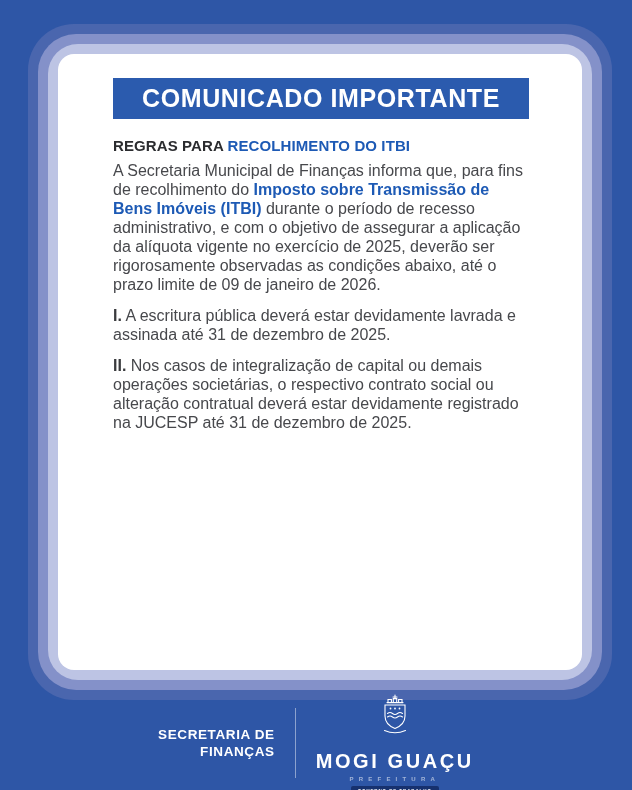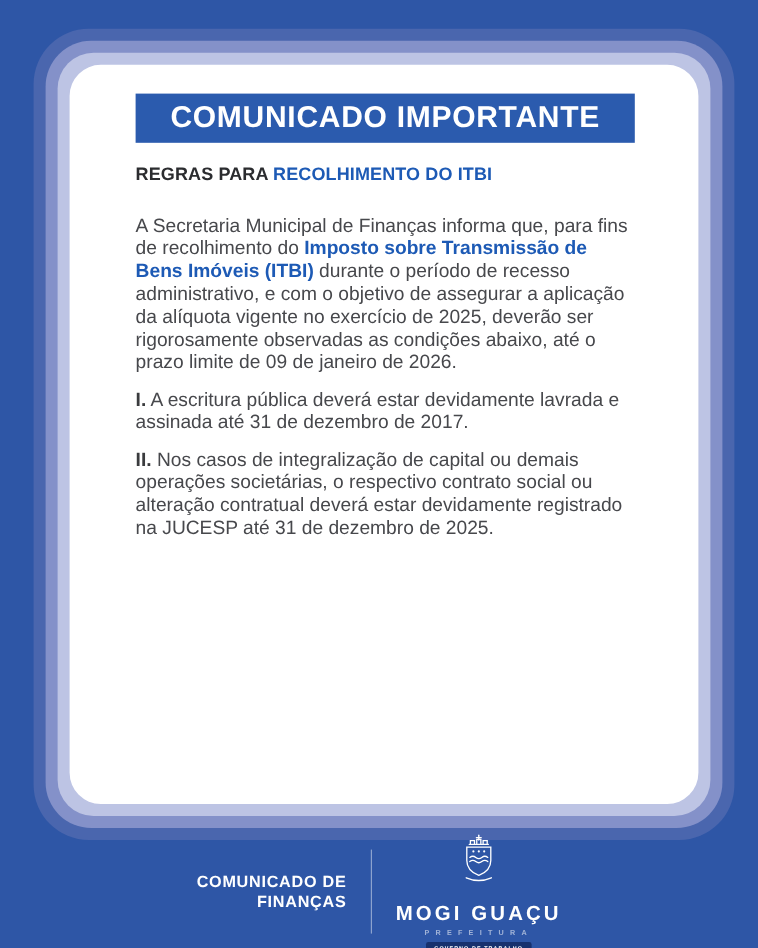--- a/index.html
+++ b/index.html
@@ -8,42 +8,42 @@
     background:#2E56A6;
     font-family:"Liberation Sans", sans-serif;
     -webkit-font-smoothing:antialiased;
   }
   .stage{position:absolute;inset:0;}
   
   .frame-slate{position:absolute;left:28px;right:20px;top:24px;bottom:90px;
     background:#4A66AE;border-radius:46px;}
   .frame-peri{position:absolute;inset:10px;background:#8491C9;border-radius:38px;}
   .frame-lav{position:absolute;inset:10px;background:#BDC4E4;border-radius:30px;}
-  .card{position:absolute;inset:10px;background:#FFFFFF;border-radius:26px;
+  .card{position:absolute;inset:10px;background:#FFFFFF;border-radius:16px;
     padding:24px 53px 0 55px;box-sizing:border-box;}
   
   .banner{height:41px;background:#2B5BAE;display:flex;align-items:center;justify-content:center;}
   .banner span{color:#FFFFFF;font-weight:bold;font-size:25px;letter-spacing:0.6px;white-space:nowrap;}
   
-  .heading{margin:17px 0 24px;font-size:15px;font-weight:bold;line-height:19px;
+  .heading{margin:17px 0 6px;font-size:15px;font-weight:bold;line-height:19px;
     color:#2B2C2F;letter-spacing:0.1px;}
   .heading .h-line{display:block;}
   .hl{color:#1D5AB5;}
   
   .para{margin:0 0 12px;font-size:16px;line-height:19px;color:#47484C;}
   .para .strong-blue{color:#1D5AB5;font-weight:bold;}
   .para .marker{font-weight:bold;color:#3A3B3E;}
   
   .footer{position:absolute;left:0;right:0;bottom:0;height:94px;
     display:flex;align-items:center;justify-content:center;}
   .dept{text-align:right;color:#FFFFFF;font-weight:bold;font-size:13.5px;
     line-height:17px;letter-spacing:0.6px;}
   .v-divider{width:1px;height:70px;background:rgba(255,255,255,0.45);margin:0 20px;}
   .logo{display:flex;flex-direction:column;align-items:center;min-width:128px;margin-top:4px;}
-  .city{color:#FFFFFF;font-weight:bold;font-size:17px;letter-spacing:2.6px;
+  .city{color:#FFFFFF;font-weight:bold;font-size:20px;letter-spacing:2.6px;
     margin-top:12px;white-space:nowrap;}
   .org{color:rgba(255,255,255,0.55);font-size:6px;font-weight:bold;
     letter-spacing:5.2px;margin-top:3px;white-space:nowrap;}
   .badge{background:#17316E;color:#FFFFFF;font-size:4.5px;font-weight:bold;
     letter-spacing:0.9px;padding:2.5px 7px;border-radius:2px;margin-top:4px;white-space:nowrap;}
 </style>
 </head>
 <body>
 
 <div class="stage">
@@ -57,34 +57,34 @@
             <span>COMUNICADO IMPORTANTE</span>
           </div>
 
           <div class="heading">
             <span class="h-line"><span>REGRAS PARA </span><span class="hl">RECOLHIMENTO DO ITBI</span></span>
           </div>
 
           <p class="para"><span>A Secretaria Municipal de Finanças informa que, para fins de recolhimento do </span><span class="strong-blue">Imposto sobre Transmissão de Bens Imóveis (ITBI)</span><span> durante o período de recesso administrativo, e com o objetivo de assegurar a aplicação da alíquota vigente no exercício de 2025, deverão ser rigorosamente observadas as condições abaixo, até o prazo limite de 09 de janeiro de 2026.</span></p>
 
 
-          <p class="para"><span class="marker">I.</span><span> A escritura pública deverá estar devidamente lavrada e assinada até 31 de dezembro de 2017.</span></p>
+          <p class="para"><span class="marker">I.</span><span> A escritura pública deverá estar devidamente lavrada e assinada até 31 de dezembro de 2025.</span></p>
 
           <p class="para"><span class="marker">II.</span><span> Nos casos de integralização de capital ou demais operações societárias, o respectivo contrato social ou alteração contratual deverá estar devidamente registrado na JUCESP até 31 de dezembro de 2025.</span></p>
 
 
 
         </div>
       </div>
     </div>
   </div>
 
   <div class="footer">
     <div class="dept">
-      <span>COMUNICADO DE</span><br>
+      <span>SECRETARIA DE</span><br>
       <span>FINANÇAS</span>
     </div>
     <div class="v-divider"></div>
     <div class="logo">
       <span class="crest">
         <svg width="34" height="40" viewBox="0 0 34 40" aria-hidden="true">
           <g fill="none" stroke="#FFFFFF" stroke-width="1.1" stroke-linecap="round">
             <path d="M17 1 v4"></path>
             <path d="M15 3 h4"></path>
             <path d="M10 8 v-2.5 h3.4 v2.5"></path>

